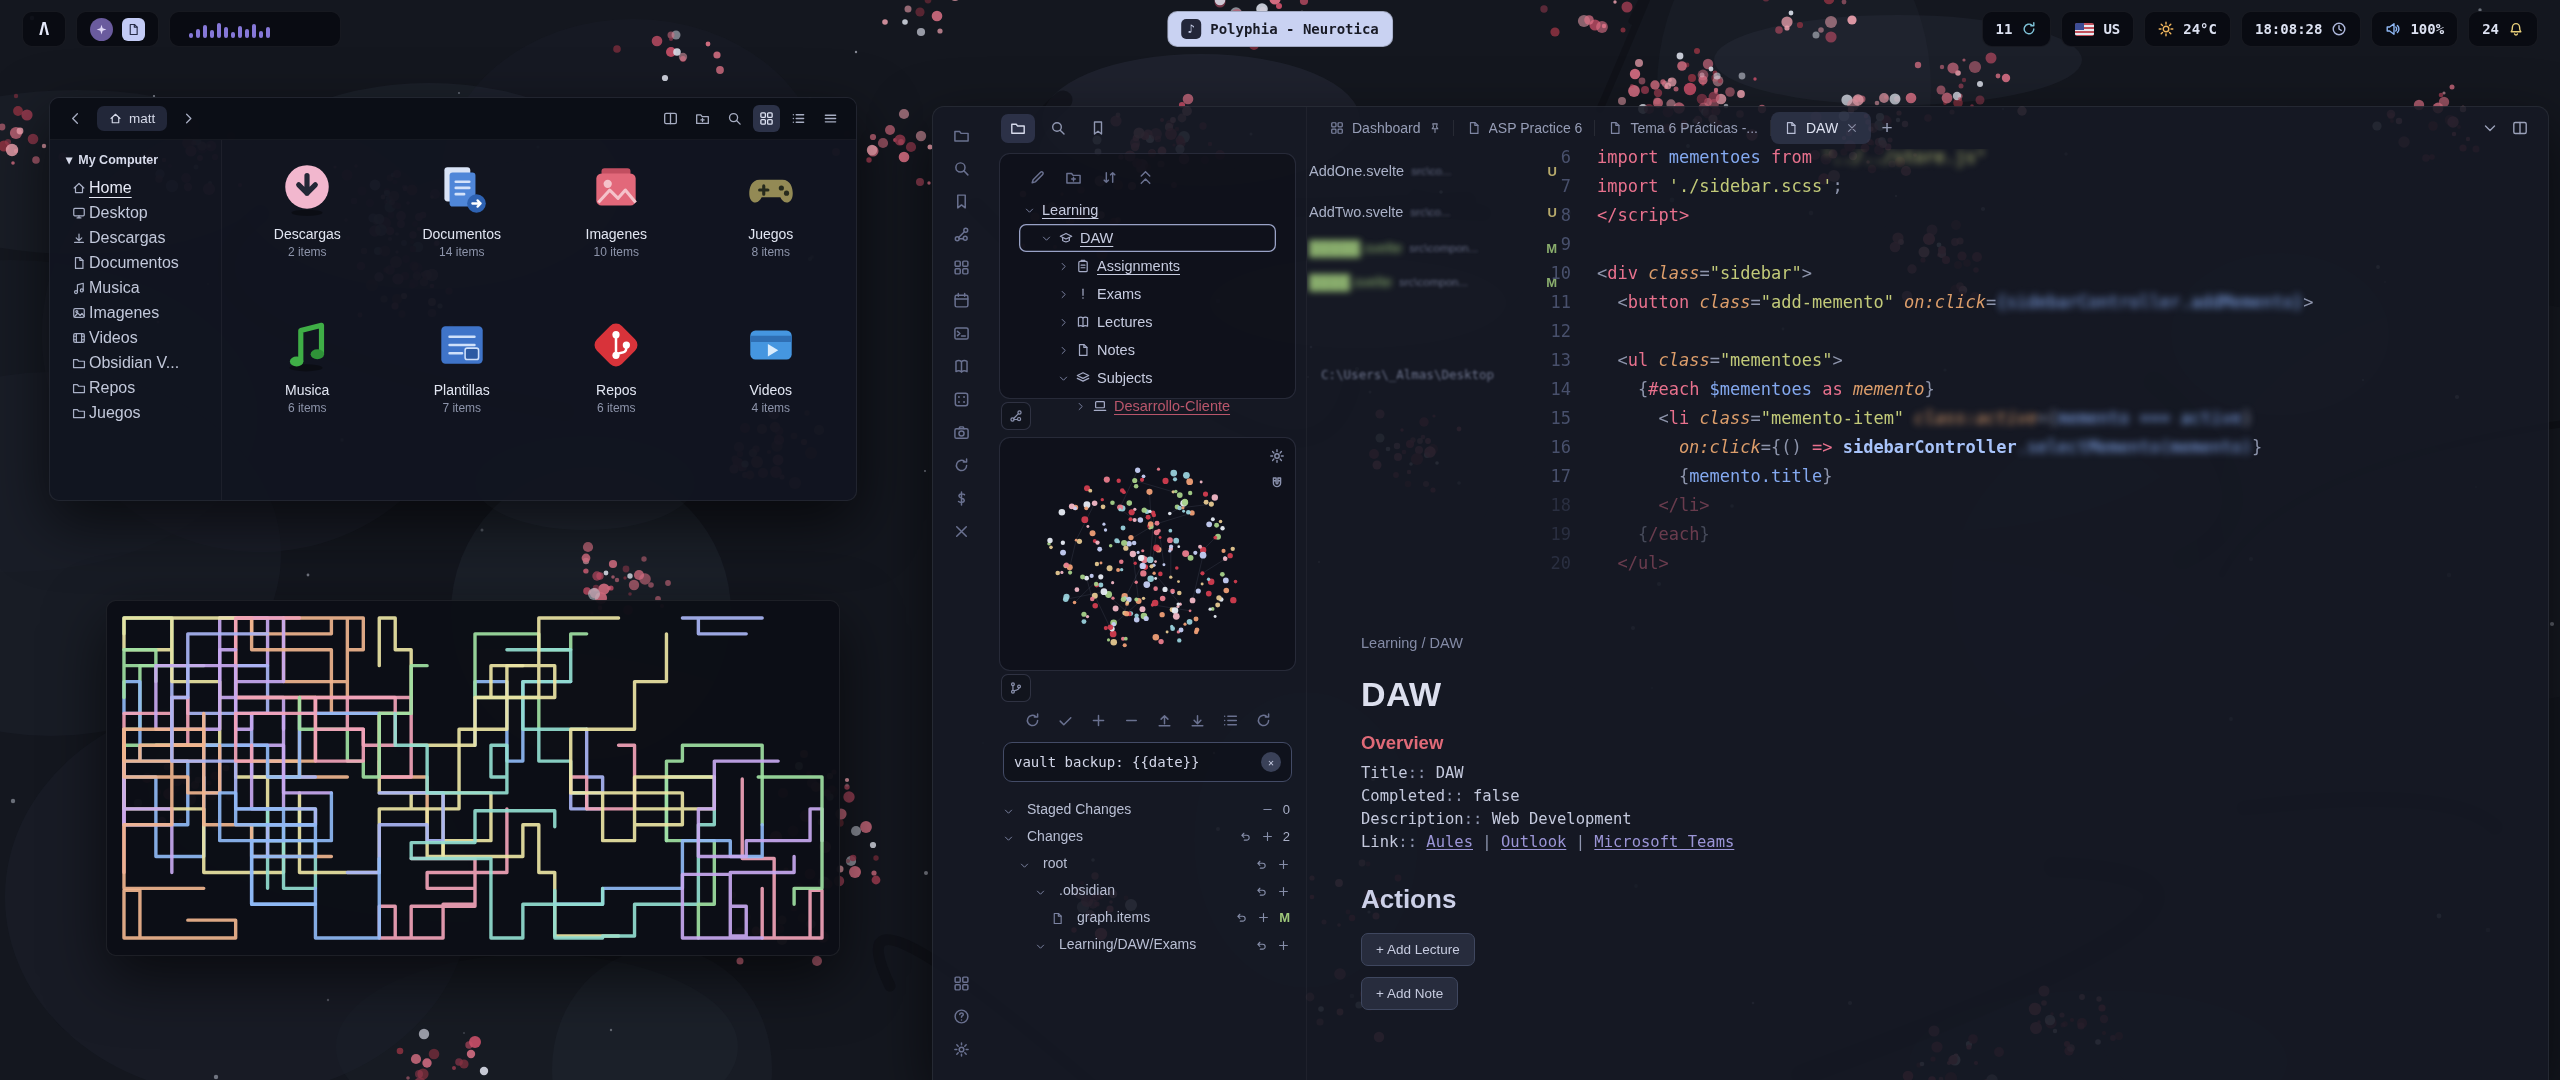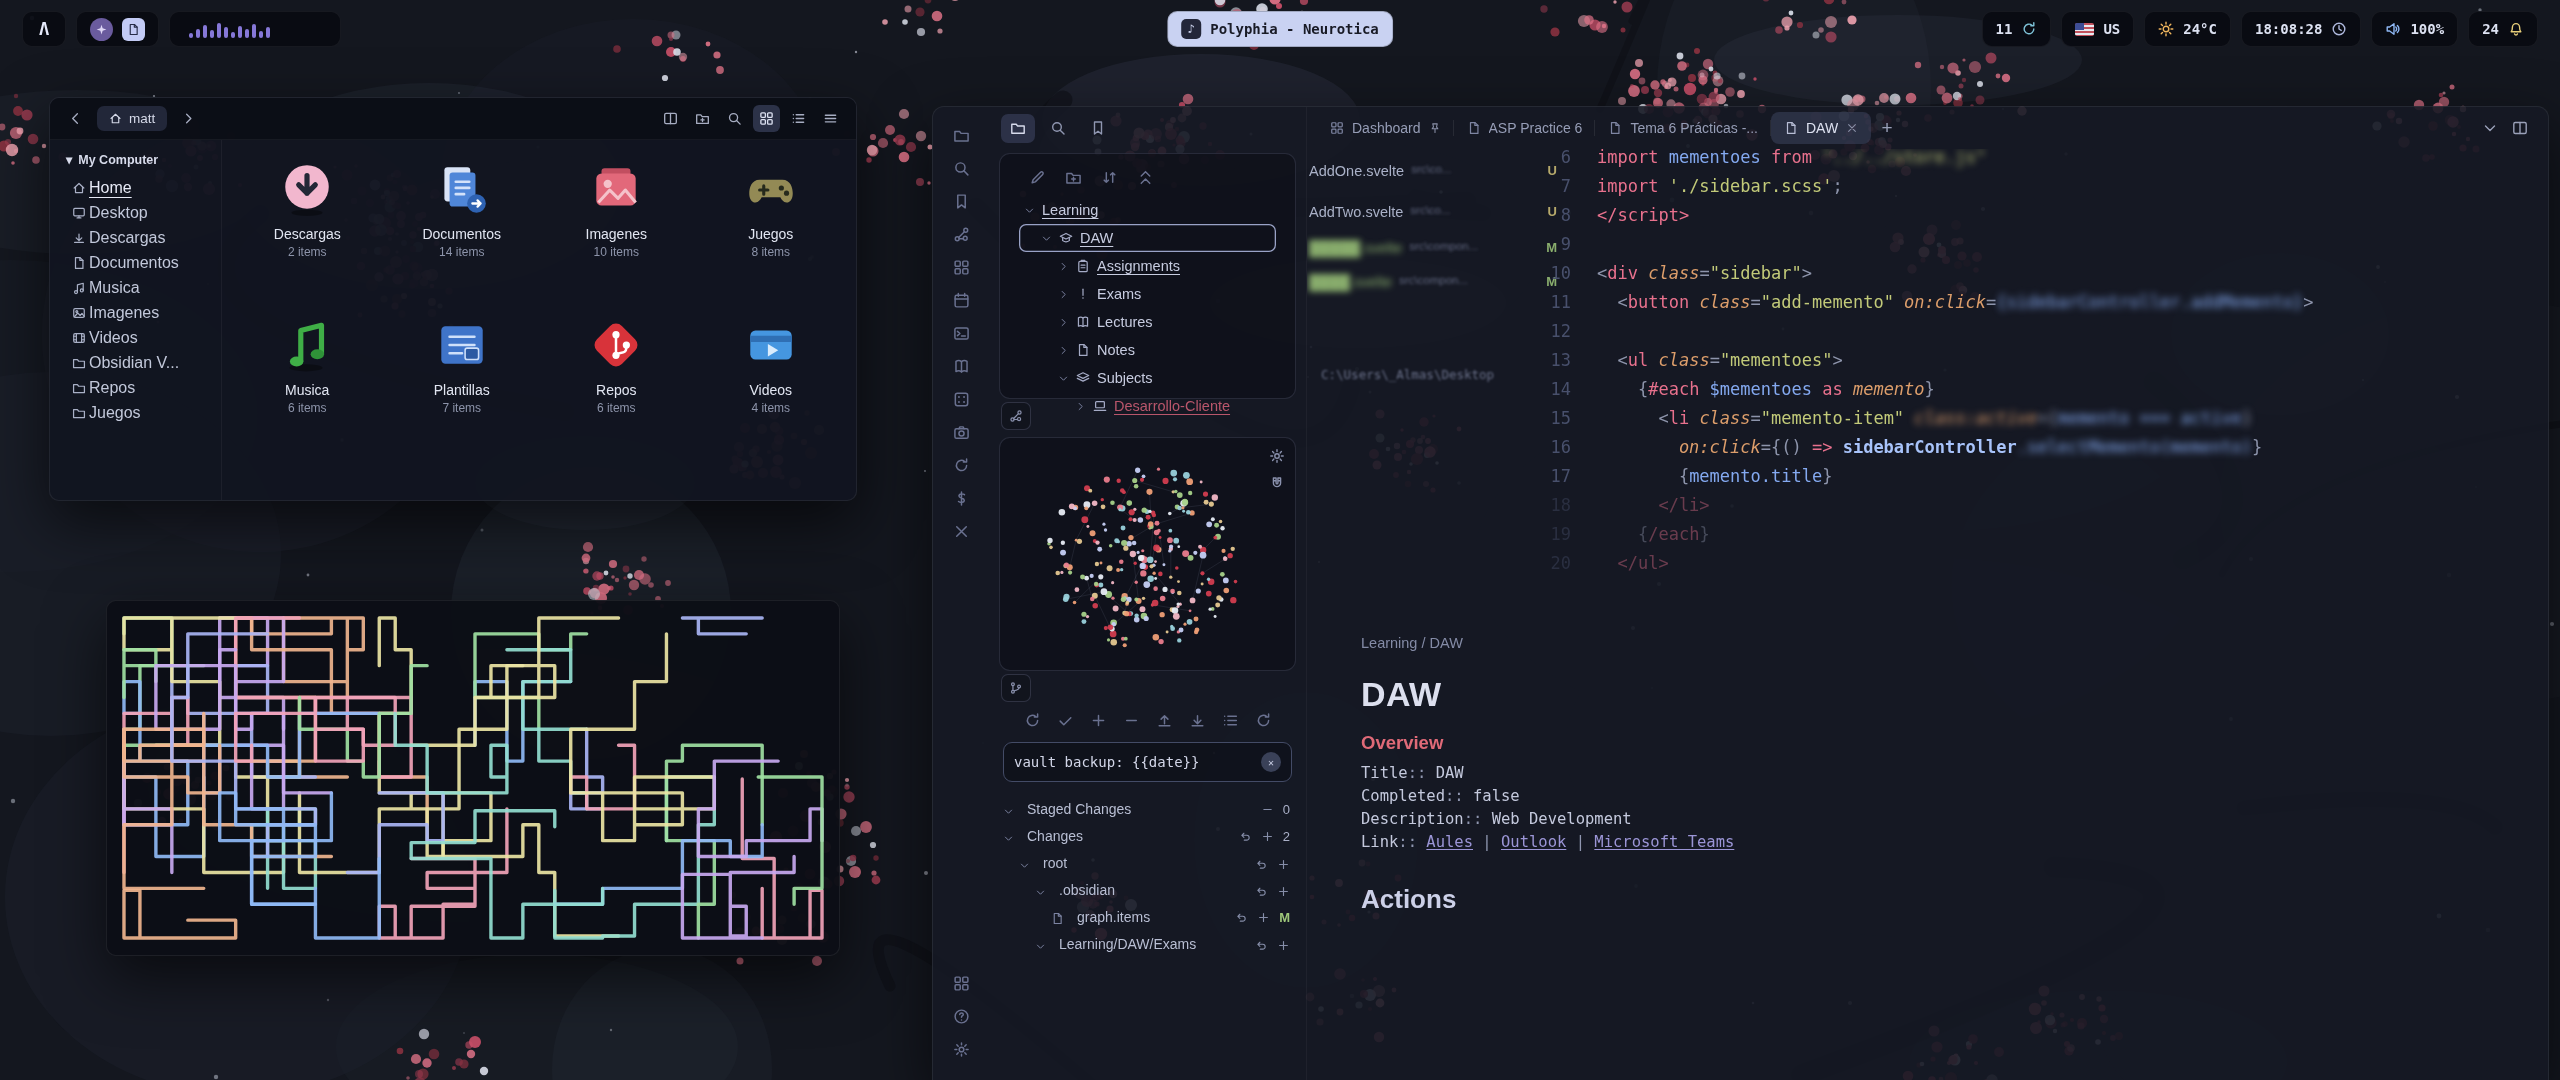--- a/index.html
+++ b/index.html
@@ -120,21 +120,21 @@
   .cl.dim{opacity:.4}
   .c-kw{color:#e8718d}.c-tag{color:#e8718d}.c-op{color:#e8718d}
   .c-at{color:#dd9e6b;font-style:italic}
   .c-st{color:#c2ca79}
   .c-pn{color:#8d94ab}
   .c-vr{color:#84a9f0}
   .c-vb{color:#a8c3fa;font-weight:700}
   .bl{filter:blur(3.5px)}
 
   .bleed{position:absolute;left:2px;top:0;width:248px;height:280px;opacity:.85;filter:blur(.5px)}
-  .brow{position:absolute;left:0;width:100%;display:flex;align-items:flex-start;gap:7px}
+  .brow{position:absolute;left:0;width:100%;display:flex;align-items:center;gap:7px}
   .bname{font-size:14.5px;color:#c4cce4}
   .bname.green{color:#9ec87a}
   .bblur{filter:blur(3.4px)}
   .bpath{font-size:11.5px;color:#6e7590;filter:blur(1.6px)}
   .bbadge{margin-left:auto;font-size:13px;font-weight:700}
   .bbadge.U{color:#d3c378}.bbadge.M{color:#9ec87a}
   .bpathline{position:absolute;top:218px;left:12px;font-size:12.5px;color:#79809c;filter:blur(1.1px);font-family:"DejaVu Sans Mono",monospace}
 
   .note{position:absolute;left:54px;top:486px;width:980px}
   .crumb{font-size:14.5px;color:#848ba6}
@@ -2420,16 +2420,20 @@
         <div class="crumb">Learning / DAW</div>
         <h1>DAW</h1>
         <div class="ov">Overview</div>
         <div class="props mono" id="note-props">
             <div class="prop"><span class="pk">Title</span><span class="pc">:: </span><span class="pv">DAW</span></div>
             <div class="prop"><span class="pk">Completed</span><span class="pc">:: </span><span class="pv">false</span></div>
             <div class="prop"><span class="pk">Description</span><span class="pc">:: </span><span class="pv">Web Development</span></div>
             <div class="prop"><span class="pk">Link</span><span class="pc">:: </span><a class="plink">Aules</a><span class="psep"> | </span><a class="plink">Outlook</a><span class="psep"> | </span><a class="plink">Microsoft Teams</a></div>
           </div>
         <h2>Actions</h2>
+        <div class="btns" id="note-btns">
+            <button class="nbtn">+ Add Lecture</button>
+            <button class="nbtn">+ Add Note</button>
+          </div>
       </div>
     </div>
   </div>
 </section>
 
 </body></html>

